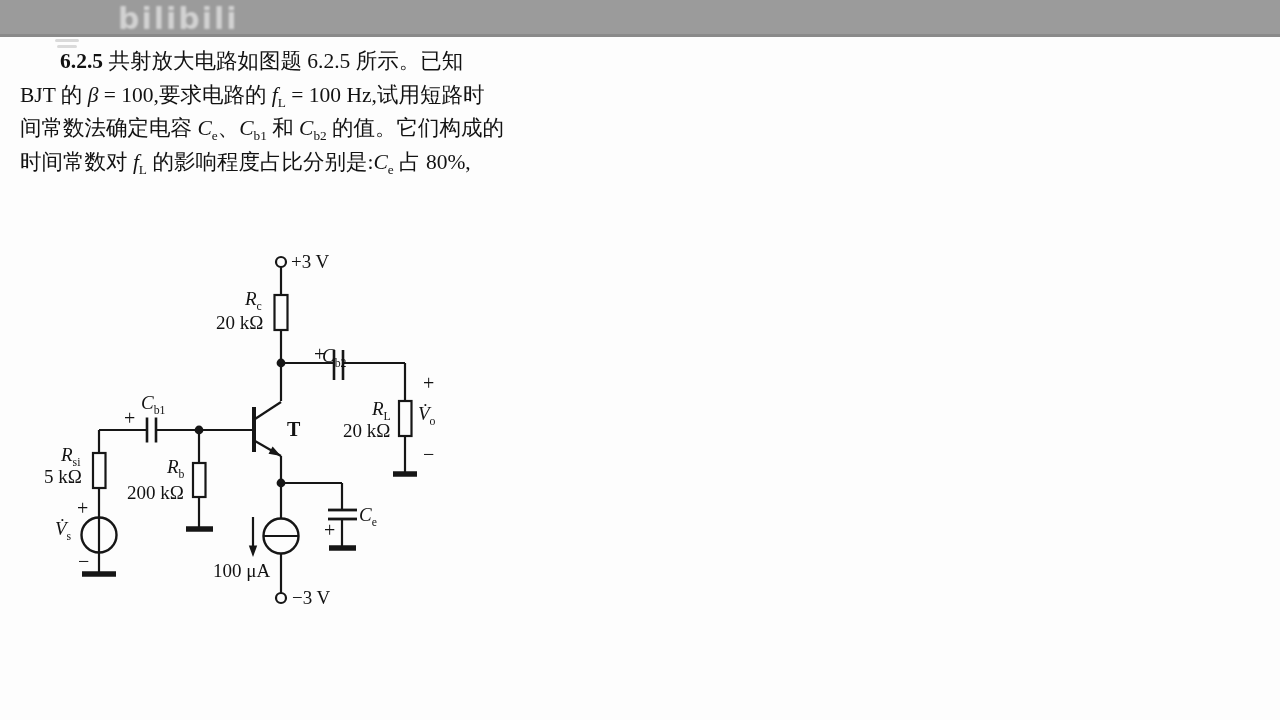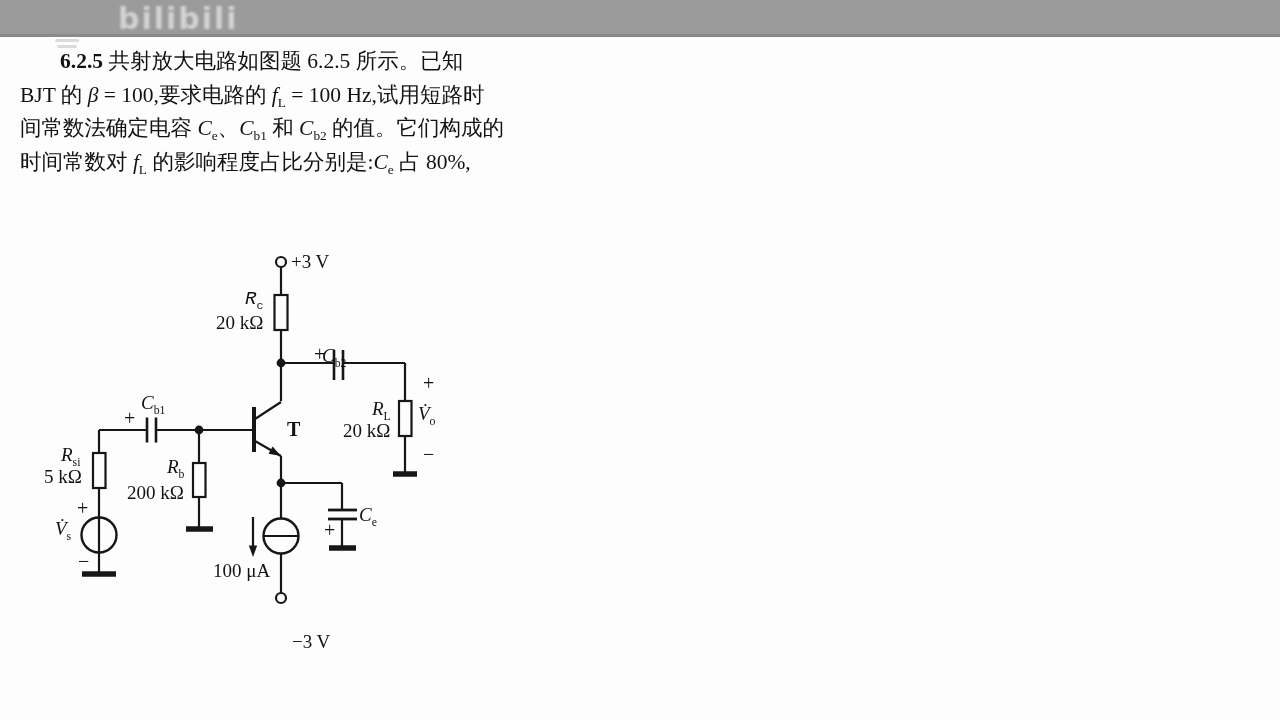--- a/index.html
+++ b/index.html
@@ -90,21 +90,21 @@
       <line x1="253" y1="517" x2="253" y2="548"></line>
       <polygon points="253,557 248.8,545.5 257.2,545.5" fill="#161616" stroke="none"></polygon>
 
       <circle cx="281" cy="363" r="4.4" fill="#161616" stroke="none"></circle>
       <circle cx="199" cy="430" r="4.4" fill="#161616" stroke="none"></circle>
       <circle cx="281" cy="483" r="4.4" fill="#161616" stroke="none"></circle>
     </g>
   </svg>
 
   <div class="lbl" style="left:291px;top:251px;text-align:right;">+3 V</div>
-  <div class="lbl" style="left:245px;top:288px;font-family:Liberation Mono, monospace;"><span class="it">R</span><sub>c</sub></div>
+  <div class="lbl" style="left:245px;top:288px;"><span class="it">R</span><sub>c</sub></div>
   <div class="lbl" style="left:216px;top:312px;">20 kΩ</div>
   <div class="lbl" style="left:322px;top:325px;margin-top:20px;"><span class="it">C</span><sub>b2</sub></div>
   <div class="lbl sign" style="left:314px;top:343px;">+</div>
   <div class="lbl" style="left:372px;top:398px;text-align:center;"><span class="it">R</span><sub>L</sub></div>
   <div class="lbl" style="left:343px;top:420px;">20 kΩ</div>
   <div class="lbl sign" style="left:423px;top:372px;">+</div>
   <div class="lbl" style="left:418px;top:403px;"><span class="it">V̇</span><sub>o</sub></div>
   <div class="lbl sign" style="left:423px;top:443px;">−</div>
   <div class="lbl" style="left:141px;top:392px;"><span class="it">C</span><sub>b1</sub></div>
   <div class="lbl sign" style="left:124px;top:407px;">+</div>
@@ -112,15 +112,15 @@
   <div class="lbl" style="left:44px;top:466px;text-align:center;">5 kΩ</div>
   <div class="lbl" style="left:167px;top:456px;"><span class="it">R</span><sub>b</sub></div>
   <div class="lbl" style="left:127px;top:482px;">200 kΩ</div>
   <div class="lbl sign" style="left:77px;top:497px;">+</div>
   <div class="lbl" style="left:55px;top:518px;"><span class="it">V̇</span><sub>s</sub></div>
   <div class="lbl sign" style="left:78px;top:550px;">−</div>
   <div class="lbl" style="left:359px;top:504px;"><span class="it">C</span><sub>e</sub></div>
   <div class="lbl sign" style="left:324px;top:519px;">+</div>
   <div class="lbl tlabel" style="left:287px;top:418px;">T</div>
   <div class="lbl" style="left:213px;top:560px;">100 μA</div>
-  <div class="lbl" style="left:292px;top:587px;margin-top:44px;">−3 V</div>
+  <div class="lbl" style="left:292px;top:587px;">−3 V</div>
 
 </div>
 
 </body></html>

